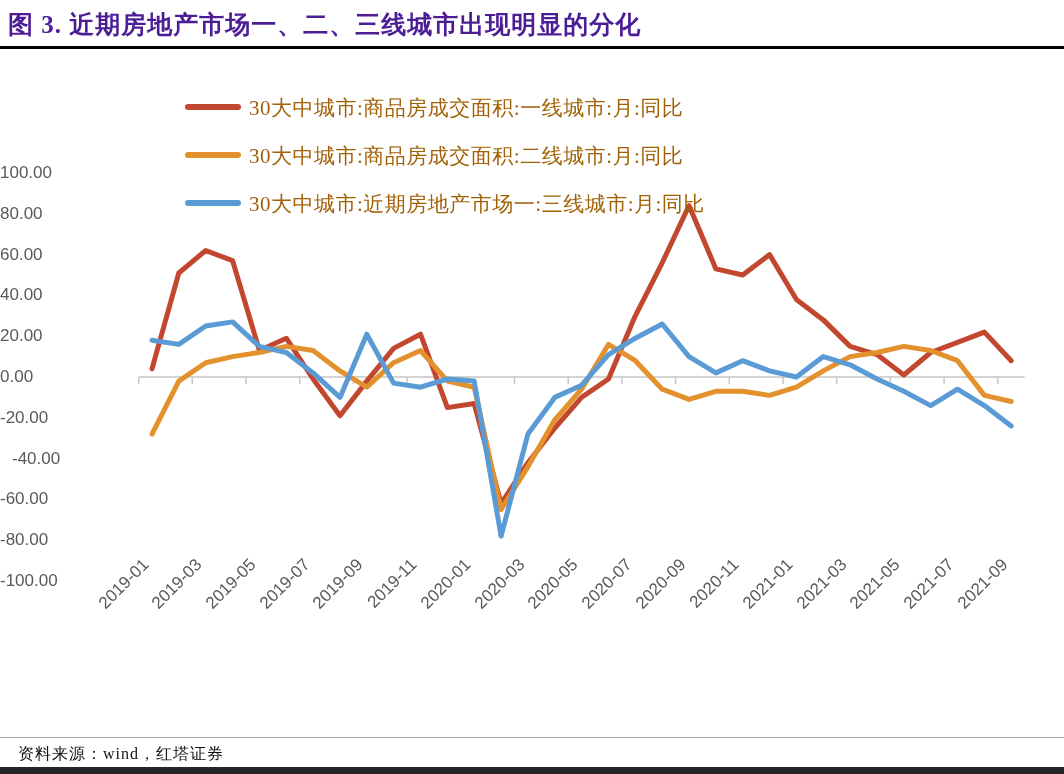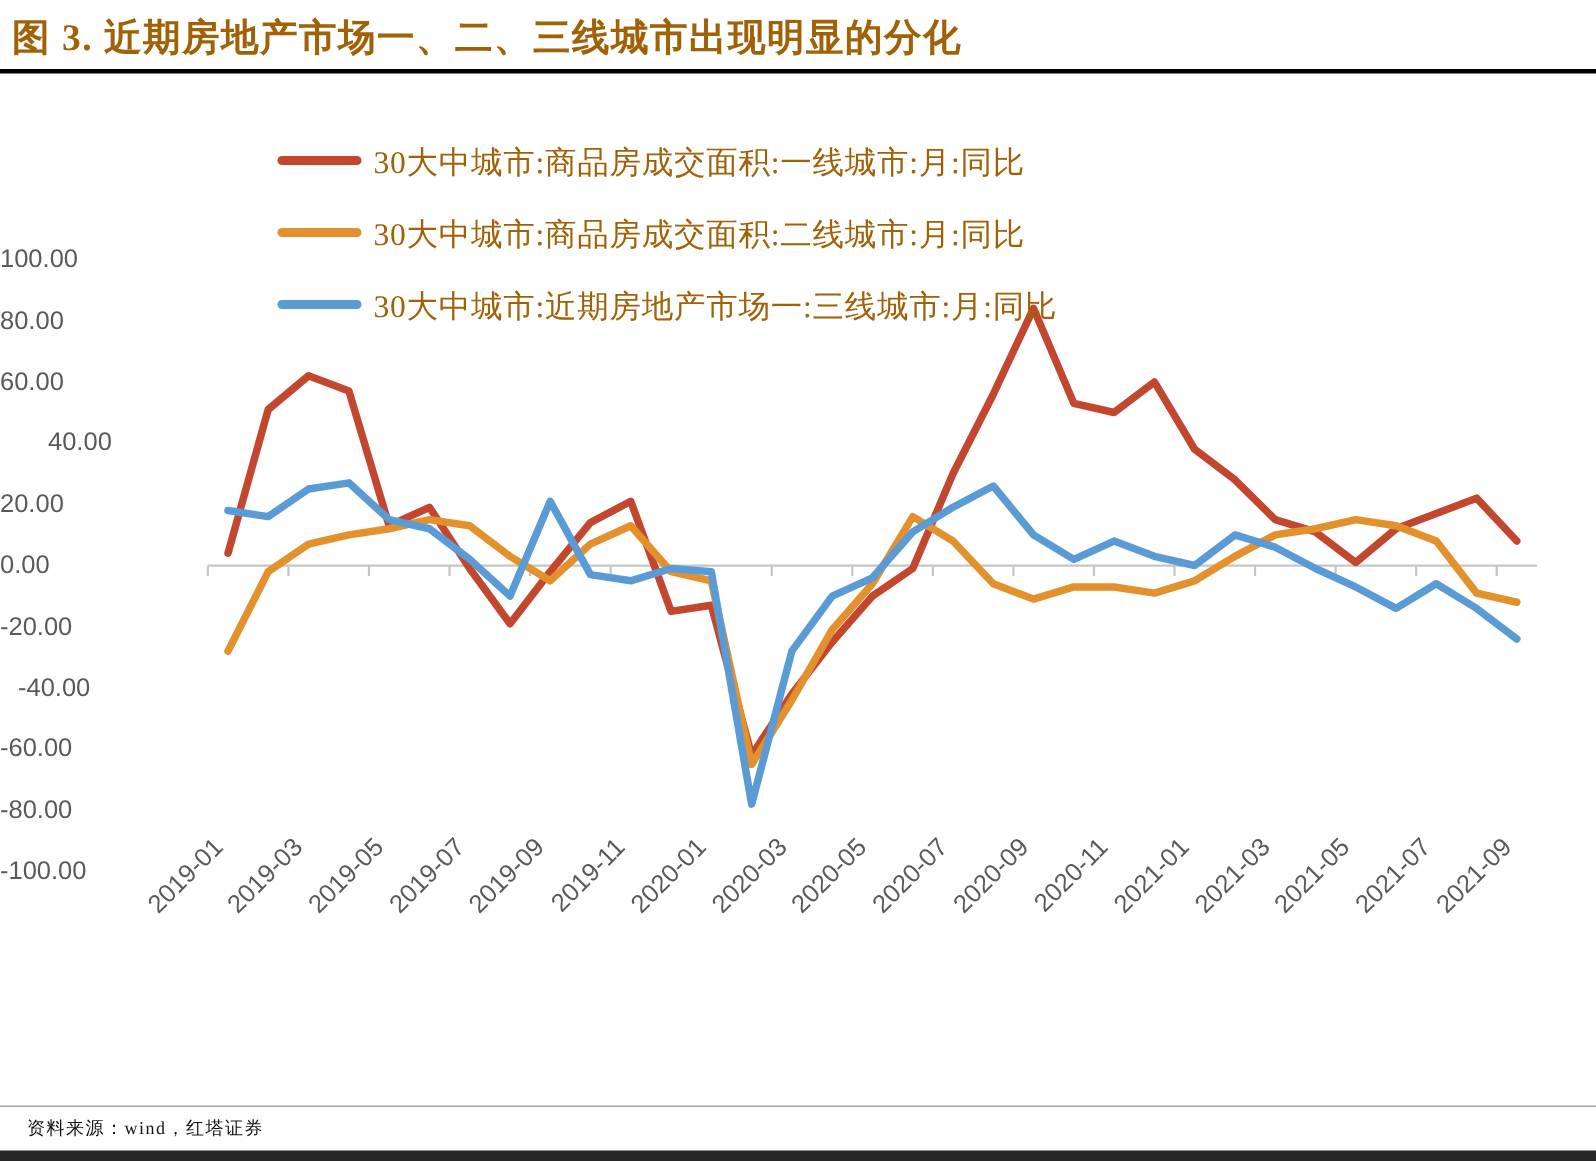--- a/index.html
+++ b/index.html
@@ -3,21 +3,21 @@
 <meta charset="utf-8">
 <style>
   html,body { margin:0; padding:0; background:#fff; }
   .page {
     position:relative; width:1064px; height:774px;
     background:#fff; overflow:hidden;
     font-family:"Liberation Serif", serif;
   }
   .title {
     position:absolute; left:8px; top:8px; width:1040px;
-    font-size:25px; font-weight:bold; color:#a16207;
+    font-size:25px; font-weight:bold; color:#4c1d95;
     letter-spacing:1px; white-space:nowrap;
   }
   .title-rule { position:absolute; left:0; top:46px; width:1064px; height:3px; background:#000; }
   .chart { position:absolute; left:0; top:50px; width:1064px; height:680px; }
   svg#plot { position:absolute; left:0; top:0; }
   .ylabel {
     position:absolute; left:0; width:104px; text-align:left;
     font-family:"Liberation Sans", sans-serif; font-size:17px; color:#595959;
     line-height:18px;
   }
@@ -27,21 +27,21 @@
     transform:rotate(-45deg); transform-origin:100% 0; white-space:nowrap;
   }
   .legend-row { position:absolute; left:185px; height:26px; white-space:nowrap; }
   .legend-swatch { position:absolute; left:0; top:10px; width:56px; height:6px; border-radius:3px; }
   .legend-text {
     position:absolute; left:64px; top:0; font-size:21px; color:#a16207;
     letter-spacing:0.5px;
   }
   .footer-rule { position:absolute; left:0; top:737px; width:1064px; height:1px; background:#a6a6a6; }
   .footer {
-    position:absolute; left:18px; top:744px; font-size:12px; color:#111;
+    position:absolute; left:18px; top:744px; font-size:16px; color:#111;
     letter-spacing:1px;
   }
   .bottom-bar { position:absolute; left:0; top:767px; width:1064px; height:7px; background:#262626; }
 </style>
 </head>
 <body>
 
 <div class="page">
   <div class="title">图 3. 近期房地产市场一、二、三线城市出现明显的分化</div>
   <div class="title-rule"></div>
@@ -67,21 +67,21 @@
         <line x1="944.1" y1="327" x2="944.1" y2="334" stroke="#c6c6c6" stroke-width="1.5"></line>
         <line x1="997.8000000000001" y1="327" x2="997.8000000000001" y2="334" stroke="#c6c6c6" stroke-width="1.5"></line>
         <polyline points="152.0,318.8 178.8,223.0 205.7,200.5 232.6,210.7 259.4,300.5 286.3,288.2 313.1,329.0 340.0,365.8 366.8,331.1 393.6,298.4 420.5,284.2 447.4,357.6 474.2,353.5 501.1,453.5 527.9,412.7 554.8,378.0 581.6,347.4 608.5,329.0 635.3,265.8 662.2,212.8 689.0,155.6 715.9,218.9 742.7,225.0 769.6,204.6 796.4,249.5 823.3,269.9 850.1,296.4 877.0,304.6 903.8,325.0 930.7,302.5 957.5,292.3 984.4,282.1 1011.2,310.7" fill="none" stroke="#c3472e" stroke-width="5" stroke-linejoin="round" stroke-linecap="round"></polyline>
         <polyline points="152.0,384.1 178.8,331.1 205.7,312.7 232.6,306.6 259.4,302.5 286.3,296.4 313.1,300.5 340.0,320.9 366.8,337.2 393.6,312.7 420.5,300.5 447.4,331.1 474.2,337.2 501.1,459.6 527.9,416.8 554.8,369.8 581.6,339.2 608.5,294.4 635.3,310.7 662.2,339.2 689.0,349.4 715.9,341.3 742.7,341.3 769.6,345.4 796.4,337.2 823.3,320.9 850.1,306.6 877.0,302.5 903.8,296.4 930.7,300.5 957.5,310.7 984.4,345.4 1011.2,351.5" fill="none" stroke="#e3912d" stroke-width="5" stroke-linejoin="round" stroke-linecap="round"></polyline>
         <polyline points="152.0,290.3 178.8,294.4 205.7,276.0 232.6,271.9 259.4,296.4 286.3,302.5 313.1,322.9 340.0,347.4 366.8,284.2 393.6,333.1 420.5,337.2 447.4,329.0 474.2,331.1 501.1,486.1 527.9,384.1 554.8,347.4 581.6,335.2 608.5,304.6 635.3,288.2 662.2,274.0 689.0,306.6 715.9,322.9 742.7,310.7 769.6,320.9 796.4,327.0 823.3,306.6 850.1,314.8 877.0,329.0 903.8,341.3 930.7,355.6 957.5,339.2 984.4,355.6 1011.2,376.0" fill="none" stroke="#5b9bd5" stroke-width="5" stroke-linejoin="round" stroke-linecap="round"></polyline>
       </svg>
     <div id="ylabels">
         <div class="ylabel" style="top: 114px;">100.00</div>
         <div class="ylabel" style="top: 154.8px;">80.00</div>
         <div class="ylabel" style="top: 195.6px;">60.00</div>
-        <div class="ylabel" style="top: 236.4px; padding-left: 32px;">40.00</div>
+        <div class="ylabel" style="top: 236.4px;">40.00</div>
         <div class="ylabel" style="top: 277.2px;">20.00</div>
         <div class="ylabel" style="top: 318px;">0.00</div>
         <div class="ylabel" style="top: 358.8px;">-20.00</div>
         <div class="ylabel" style="top: 399.6px; padding-left: 12px;">-40.00</div>
         <div class="ylabel" style="top: 440.4px;">-60.00</div>
         <div class="ylabel" style="top: 481.2px;">-80.00</div>
         <div class="ylabel" style="top: 522px;">-100.00</div>
       </div>
     <div id="xlabels">
         <div class="xlabel" style="left: 28.6px; top: 505px;">2019-01</div>

